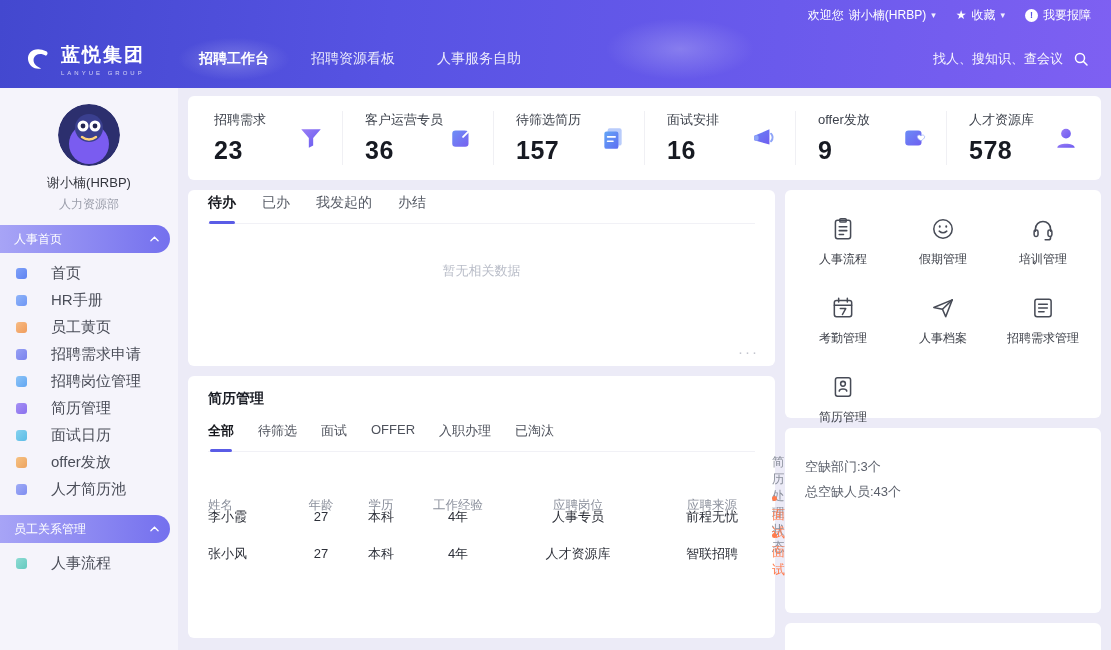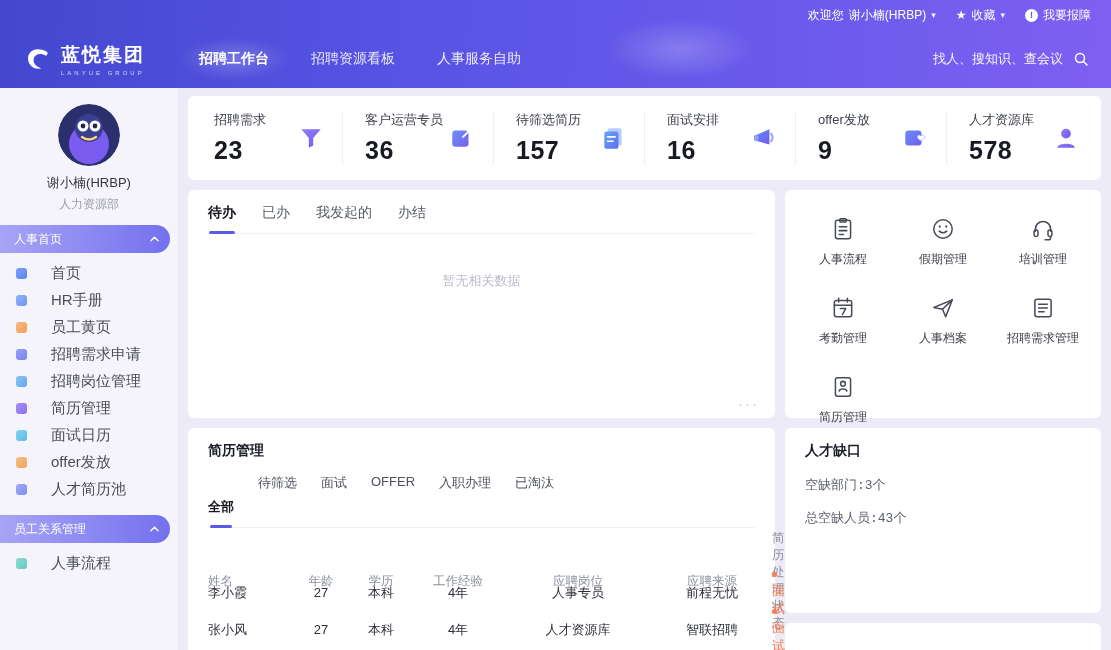--- a/index.html
+++ b/index.html
@@ -59,42 +59,42 @@
 
   
   .stats-card { display:flex; padding:15px 4px; height:92px; }
   .stat { flex:1; display:flex; align-items:center; justify-content:space-between;
     padding:0 18px 0 22px; border-right:1px solid #f0f0f4; cursor:pointer; }
   .stat:last-child { border-right:none; }
   .stat-label { font-size:13px; color:#3c414b; }
   .stat-value { font-size:25px; font-weight:bold; color:#171a22; margin-top:7px; letter-spacing:.5px; }
 
   
-  .todo-card { height:228px; padding:14px 20px; position:relative; }
+  .todo-card { height:176px; padding:4px 20px; position:relative; }
   .tab-row { display:flex; gap:26px; font-size:14px; color:#555a64; border-bottom:1px solid #f1f1f6; padding-bottom:11px; }
   .flat-tab { position:relative; cursor:pointer; }
   .flat-tab.active { color:#17191f; font-weight:bold; }
   .flat-tab.active::after { content:""; position:absolute; left:50%; transform:translateX(-50%);
     bottom:-12px; width:26px; height:3px; border-radius:2px; background:#5a5ce6; }
   .empty-text { margin-top:38px; text-align:center; color:#b9bdc8; font-size:13px; }
   .more-btn { position:absolute; right:16px; bottom:6px; color:#c3c5ce; font-size:15px; letter-spacing:2px; cursor:pointer; }
 
   
   .quick-card { height:228px; padding:26px 8px 0; display:grid; grid-template-columns:repeat(3,1fr);
     row-gap:27px; justify-items:center; align-content:start; }
   .quick-item { display:flex; flex-direction:column; align-items:center; gap:9px;
     font-size:12px; color:#3d4049; cursor:pointer; }
   .quick-item svg { stroke:#474b56; fill:none; stroke-width:1.4; stroke-linecap:round; stroke-linejoin:round; }
 
   
   .resume-card { height:262px; padding:14px 20px; }
   .card-title { font-size:14px; font-weight:bold; color:#1b1e26; }
   .resume-tabs { display:flex; gap:24px; font-size:13px; color:#4e525c; margin-top:14px;
     border-bottom:1px solid #f1f1f6; padding-bottom:11px; }
-  .rt.active { color:#14161c; font-weight:bold;margin-top:24px; }
+  .rt.active { color:#14161c; font-weight:bold; }
   .rt { position:relative; cursor:pointer; }
   .rt.active::after { content:""; position:absolute; left:50%; transform:translateX(-50%);
     bottom:-12px; width:22px; height:3px; border-radius:2px; background:#5a5ce6; }
   .table { margin-top:2px; }
   .t-row { display:grid; grid-template-columns:84px 58px 62px 92px 148px 120px 1fr;
     align-items:center; height:37px; font-size:13px; color:#2d3039; }
   .t-row.head { color:#8b909c; font-size:12.5px; cursor:default; }
   .t-row:not(.head) { cursor:pointer; }
   .tc { text-align:center; }
   .tl { text-align:left; }
@@ -104,21 +104,21 @@
 
   
   .talent-card { height:185px; padding:14px 20px; }
   .talent-body { display:flex; align-items:center; gap:26px; margin-top:16px; }
   .donut { width:110px; height:110px; border-radius:50%; position:relative; flex:0 0 auto;
     background:conic-gradient(from 205deg, #6e61ea 0 30%, #8fa0f4 30% 34%, #41d3cd 34% 100%); }
   .donut-hole { position:absolute; inset:17px; border-radius:50%; background:#fff;
     display:flex; flex-direction:column; align-items:center; justify-content:center; }
   .donut-value { font-size:20px; font-weight:bold; color:#23262e; }
   .donut-label { font-size:11px; color:#8f8aa8; margin-top:3px; }
-  .legend { display:flex; flex-direction:column; gap:15px; font-size:13px; color:#5a5f6a;font-family:Liberation Mono, monospace; }
+  .legend { display:flex; flex-direction:column; gap:7px; font-size:13px; color:#5a5f6a; }
 
   .stub-card { height:80px; }
 </style>
 </head>
 <body>
 
 <div class="header">
   <div class="header-glow"></div>
 
   <div class="top-strip">
@@ -453,21 +453,20 @@
           <svg width="26" height="26" viewBox="0 0 24 24">
             <rect x="5" y="3.5" width="14" height="17" rx="2"></rect>
               <circle cx="12" cy="9" r="2.2"></circle>
             <path d="M8.5 15.8 c.4-2.6 6.6-2.6 7 0"></path>
           </svg>
           <span>简历管理</span>
         </div>
       </div>
 
       <div class="card talent-card">
-        <div class="card-title">人才缺口</div>
         <div class="talent-body">
           <div class="legend">
             <div>空缺部门:3个</div>
             <div>总空缺人员:43个</div>
           </div>
         </div>
       </div>
 
       <div class="card stub-card"></div>
     </div>

